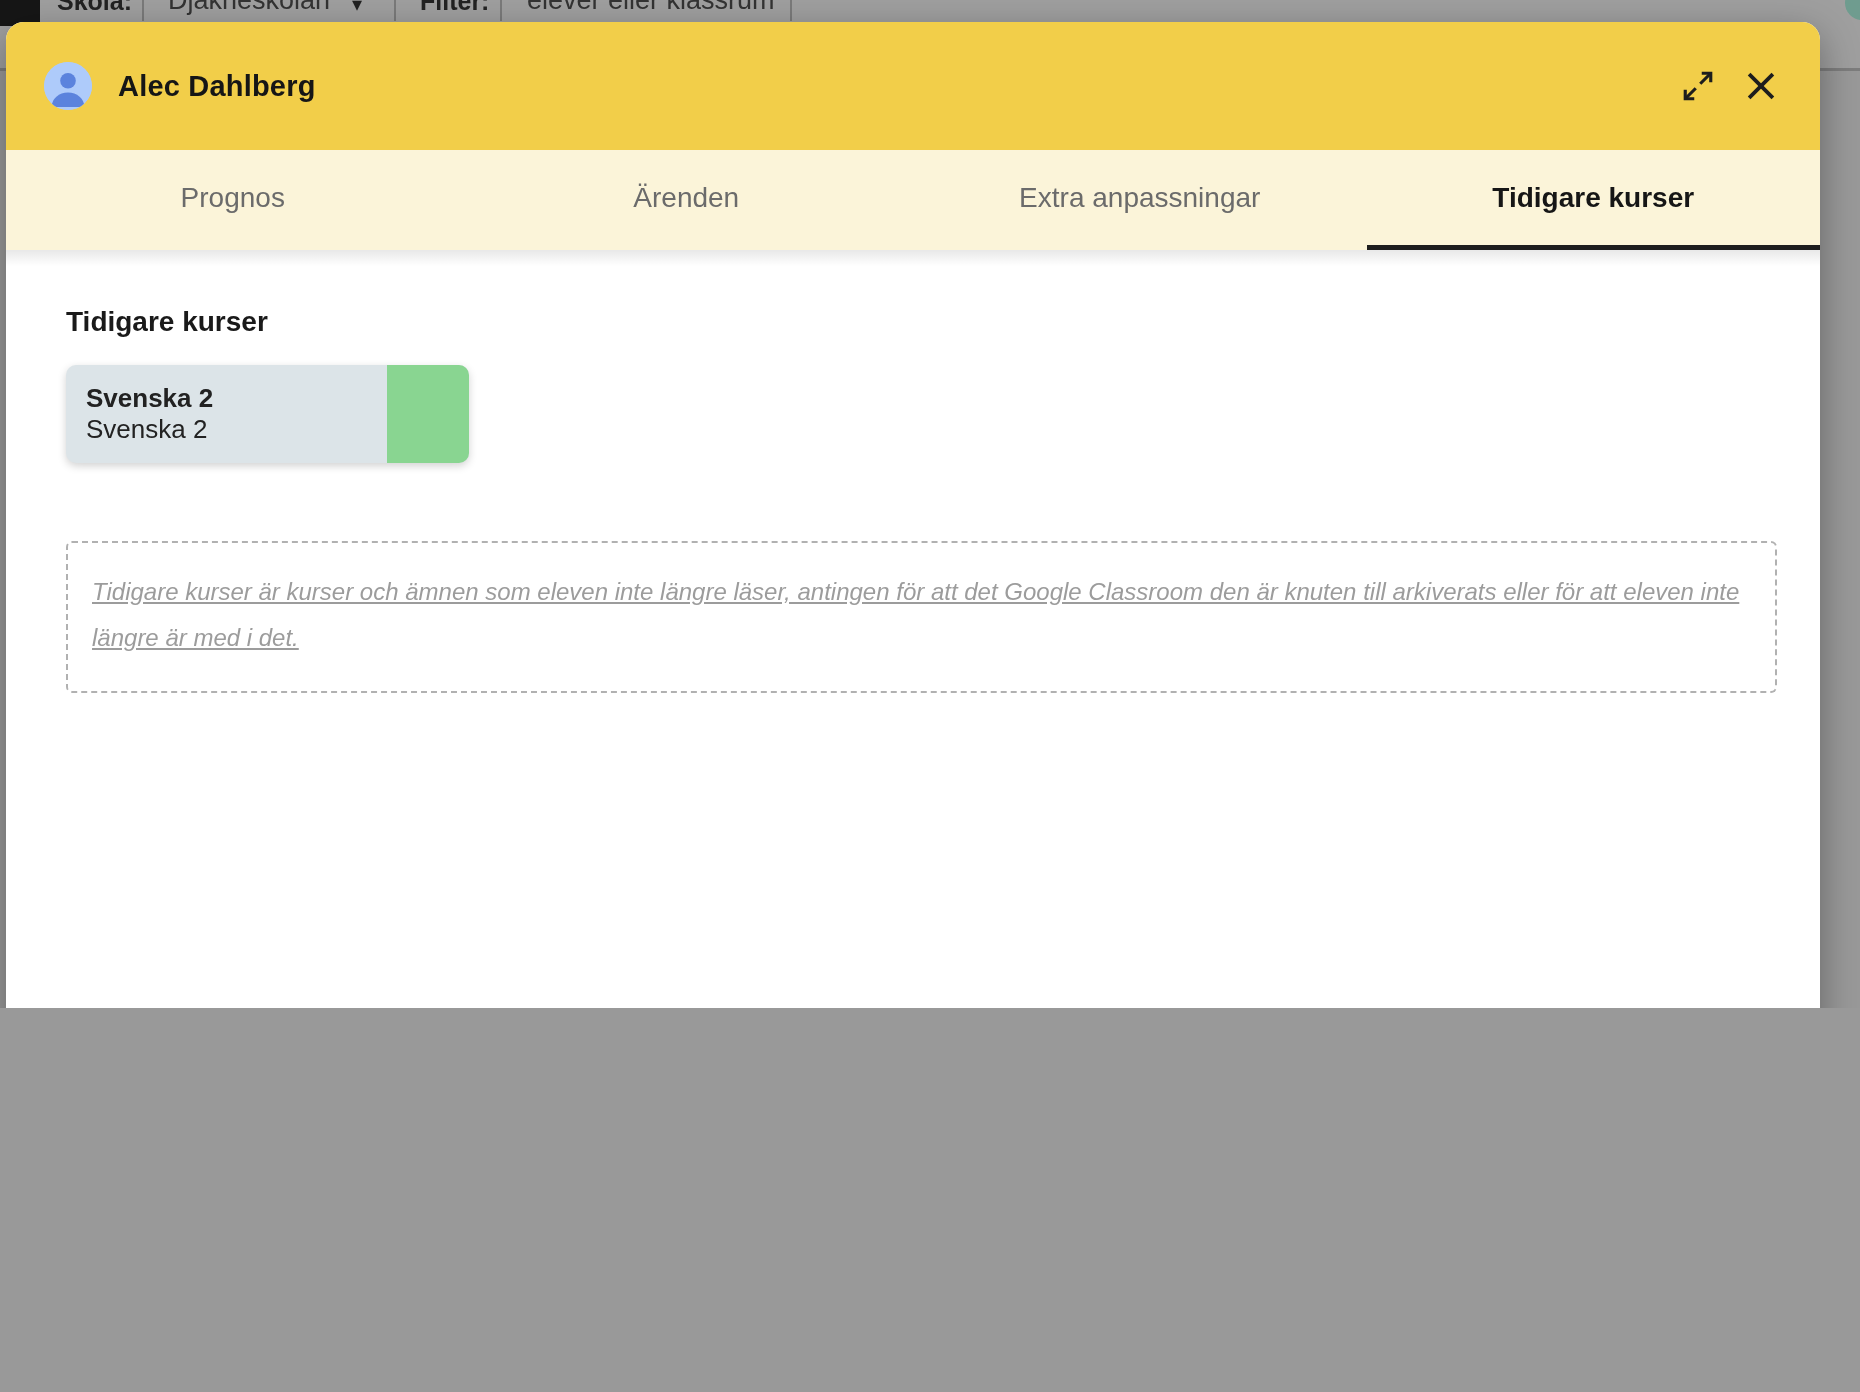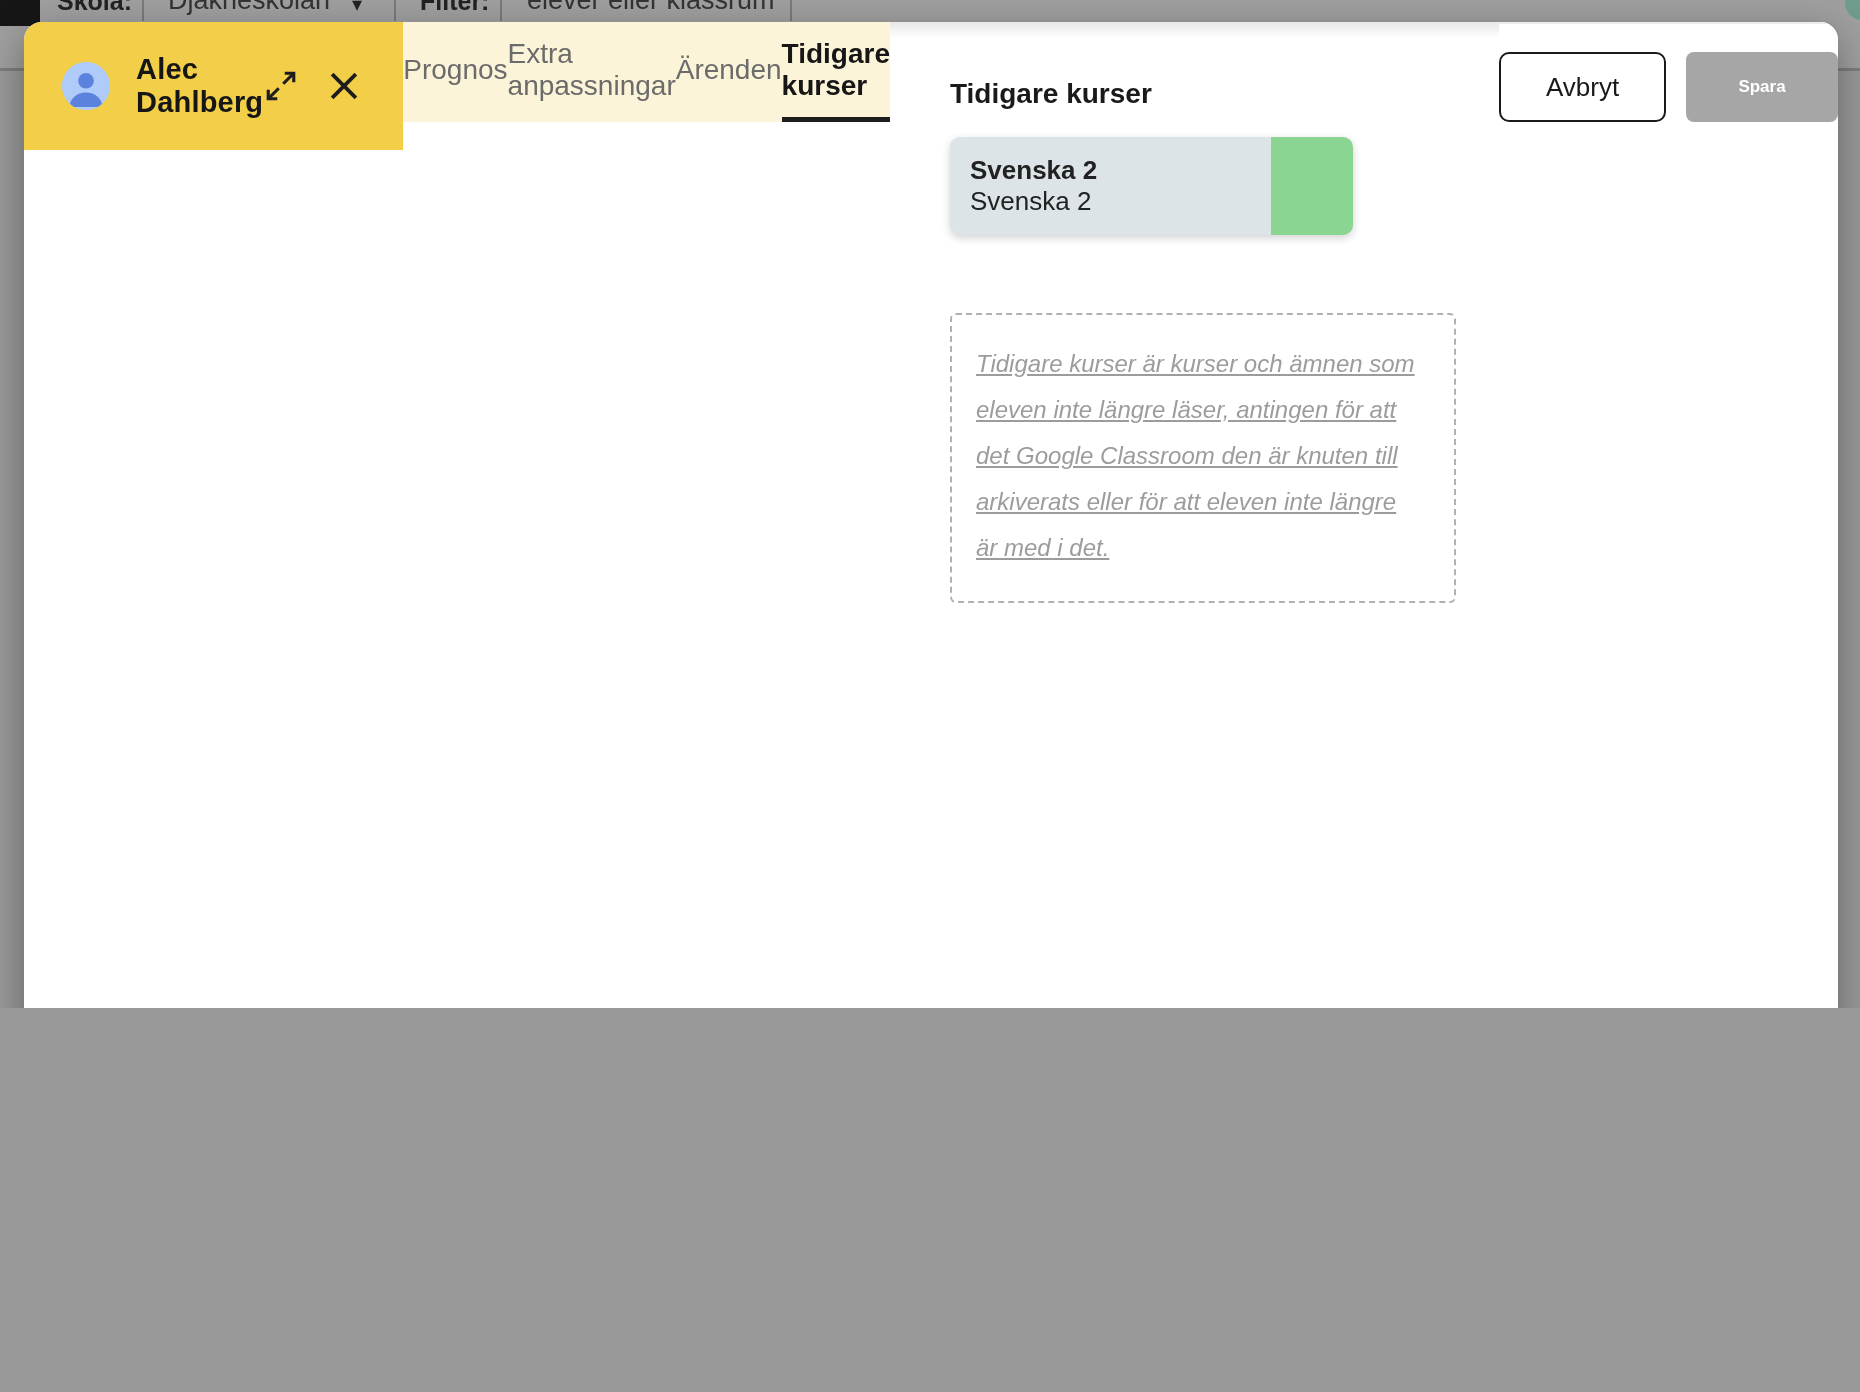--- a/index.html
+++ b/index.html
@@ -22,25 +22,25 @@
   }
   .black-block { position: absolute; left: 0; top: 0; width: 40px; height: 26px; background: #161616; }
   .tb-label { position: absolute; top: -13px; font-size: 25px; font-weight: bold; color: #222; white-space: nowrap; }
   .tb-value { position: absolute; top: -15px; font-size: 27px; color: #333; white-space: nowrap; }
   .tb-divider { position: absolute; top: 0; width: 2px; height: 21px; background: #7a7a7a; }
   .tb-caret { position: absolute; top: -8px; font-size: 20px; color: #222; }
   .teal-circle { position: absolute; left: 1845px; top: -14px; width: 34px; height: 34px; border-radius: 50%; background: #6f9c8f; }
 
   
   .modal {
-    position: absolute; left: 24px; top: 22px; width: 1814px; height: 1346px;
+    position: absolute; left: 6px; top: 22px; width: 1814px; height: 1346px;
     background: #ffffff; border-radius: 18px; overflow: hidden;
     box-shadow: 0 12px 38px rgba(0,0,0,0.35);
     z-index: 2;
-    display: flex; 
+    display: flex; flex-direction: column;
   }
 
   
   .modal-header {
     height: 128px; flex: 0 0 128px;
     background: var(--accent_yellow, #f2ce49);
     display: flex; align-items: center;
     padding: 0 40px 0 38px;
   }
   .avatar {
@@ -170,22 +170,22 @@
       <button class="icon-btn">
         <svg width="38" height="38" viewBox="0 0 24 24" fill="none" stroke="#1d1d1d" stroke-width="2.4">
           <path d="M4.5 4.5 L19.5 19.5"></path>
           <path d="M19.5 4.5 L4.5 19.5"></path>
         </svg>
       </button>
     </div>
 
     <div class="tab-bar">
       <div class="tab">Prognos</div>
+      <div class="tab">Ärenden</div>
       <div class="tab">Extra anpassningar</div>
-      <div class="tab">Ärenden</div>
       <div class="tab active">Tidigare kurser</div>
     </div>
 
     <div class="modal-content">
       <div class="top-shade"></div>
       <h2 class="section-heading">Tidigare kurser</h2>
 
       <div class="course-card">
         <div class="course-title">Svenska 2</div>
         <div class="course-subtitle">Svenska 2</div>

